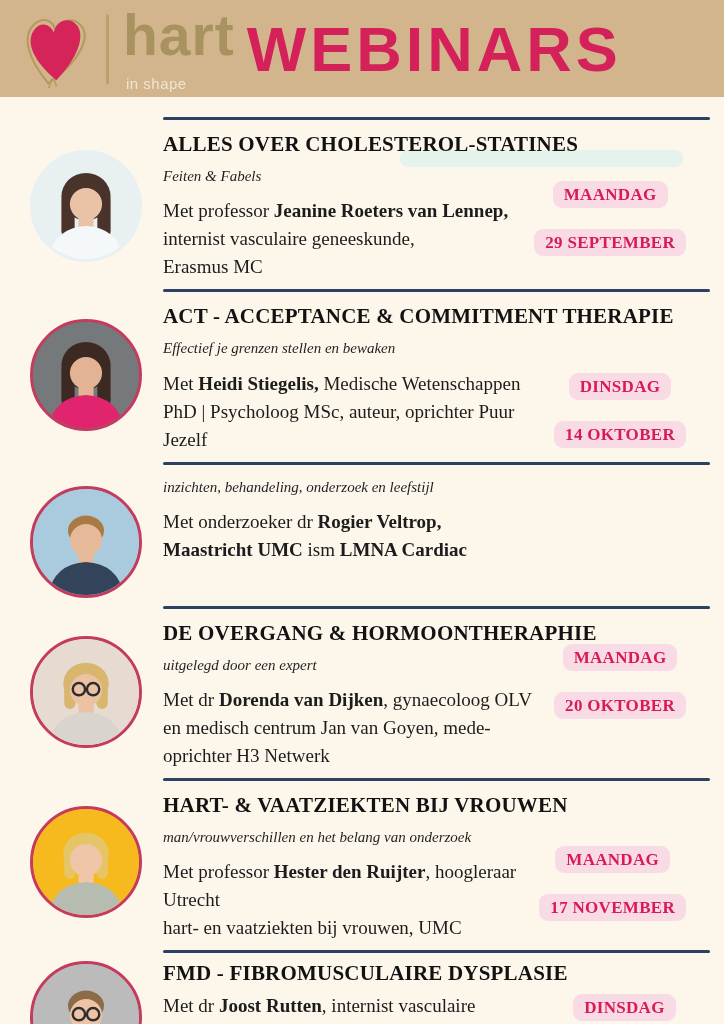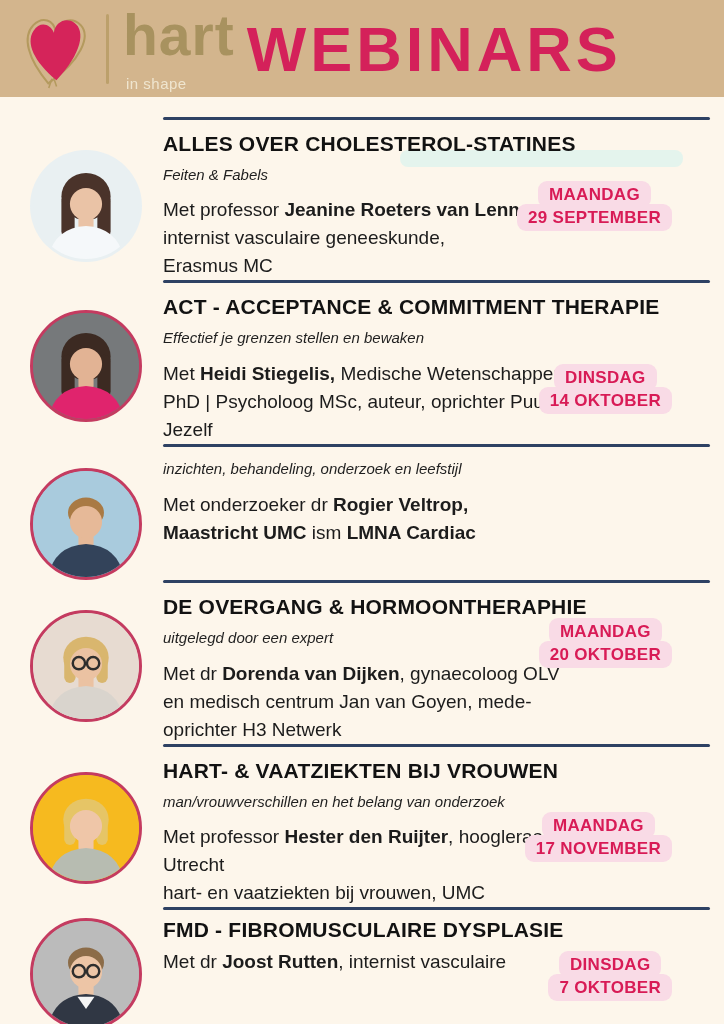--- a/index.html
+++ b/index.html
@@ -21,21 +21,22 @@
   .brand-name{font-size:57px;font-weight:700;color:var(--brand-text,#a8925f);letter-spacing:1px;}
   .brand-tagline{font-size:15px;color:var(--brand-tagline,#efe5cf);margin:12px 0 0 3px;letter-spacing:.5px;}
   .main-title{
     font-size:63px;font-weight:700;color:var(--title-pink,#d4215a);
     letter-spacing:4px;margin-left:12px;white-space:nowrap;
   }
   
   .list{margin-top:20px;}
   .entry{
     position:relative;display:flex;box-sizing:border-box;
-    padding:15px 14px 0 30px;
+    padding:15px 14px 8px 30px;
+    font-family:Liberation Serif, serif;
   }
   .rule{
     position:absolute;top:0;left:163px;right:14px;height:3px;
     background:var(--divider-navy,#2e4163);border-radius:2px;
   }
   .avatar{
     flex:0 0 112px;width:112px;height:112px;border-radius:50%;
     border:3px solid transparent;box-sizing:border-box;overflow:hidden;
     background:#ddd;
   }
@@ -44,22 +45,23 @@
   .entry h2{
     margin:0 0 9px 0;font-size:21px;font-weight:800;letter-spacing:.2px;
     color:#121212;white-space:nowrap;
   }
   .sub{
     margin:0 0 11px 0;font-style:italic;font-size:15px;line-height:1.35;color:#1f1f1f;
   }
   .desc{font-size:19px;line-height:28px;color:#1c1c1c;}
   .desc .b{font-weight:700;}
   .badge{
-    position:absolute;right:52px;display:flex;flex-direction:column;align-items:center;
+    position:absolute;right:38px;display:flex;flex-direction:column;align-items:center;
     z-index:2;
+    gap:25px;
   }
   .badge span{
     display:block;background:var(--badge-bg,#f9dbe6);color:var(--badge-text,#d81b56);
     font-size:17px;font-weight:700;letter-spacing:.3px;line-height:21px;
     padding:3px 11px;border-radius:9px;white-space:nowrap;text-align:center;
   }
   .badge span + span{margin-top:-4px;}
   .deco{
     position:absolute;left:400px;top:33px;width:283px;height:17px;
     background:var(--mint-accent,#e4f4ed);border-radius:8px;z-index:0;

